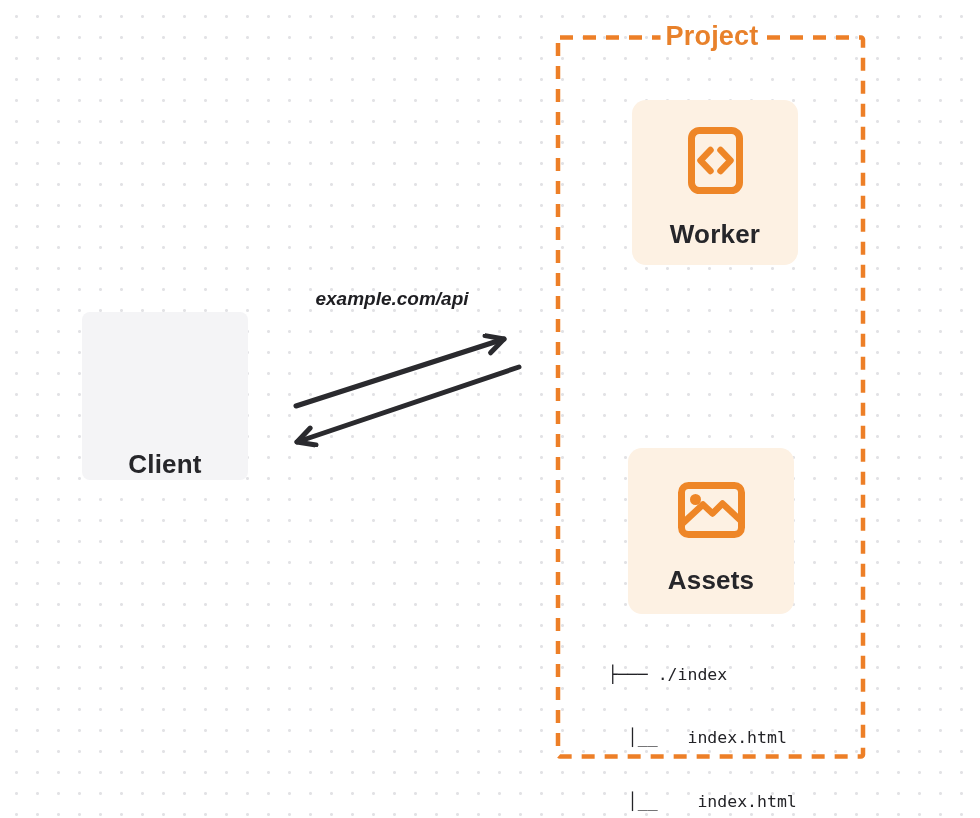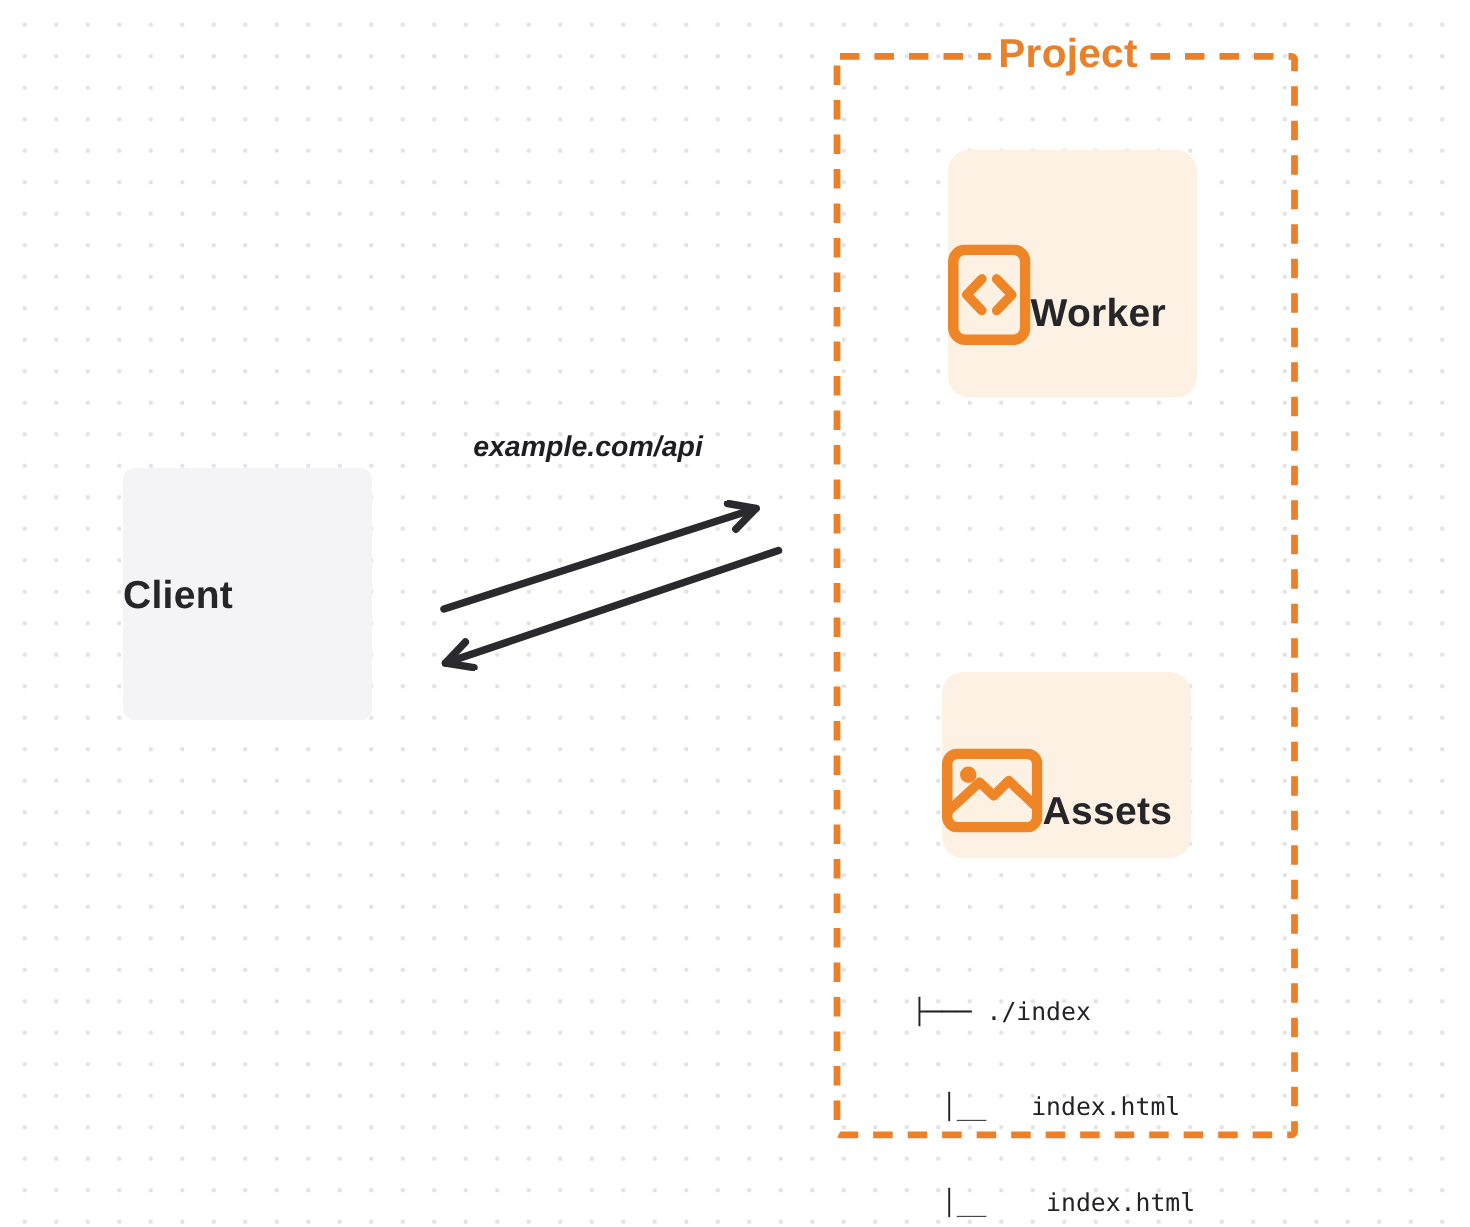--- a/index.html
+++ b/index.html
@@ -16,47 +16,47 @@
     background-size: 21px 21px;
     background-position: 6px 6px;
   }
   .overlay-svg {
     position: absolute; left: 0; top: 0;
     width: 980px; height: 818px;
     pointer-events: none;
   }
   .card {
     position: absolute;
-    display: flex; flex-direction: row;
+    display: flex; flex-direction: column;
     align-items: center;
     box-sizing: border-box;
   }
   .card-label {
     font-weight: 700;
     font-size: 26px;
     color: #26262a;
     letter-spacing: 0.2px;
   }
   .client-card {
     left: 82px; top: 312px;
     width: 166px; height: 168px;
     background: #f4f4f6;
     border-radius: 8px;
-    justify-content: flex-start;
+    justify-content: flex-end;
   }
   .worker-card {
     left: 632px; top: 100px;
     width: 166px; height: 165px;
     background: #fdf1e3;
     border-radius: 14px;
     padding-top: 27px;
   }
   .assets-card {
     left: 628px; top: 448px;
-    width: 166px; height: 124px;
+    width: 166px; height: 166px;
     background: #fdf1e3;
     border-radius: 14px;
     padding-top: 34px;
   }
   .worker-card .card-label { margin-top: 25px; }
   .assets-card .card-label { margin-top: 27px; }
   .project-label {
     position: absolute;
     left: 712px; top: 36px;
     transform: translate(-50%, -50%);

